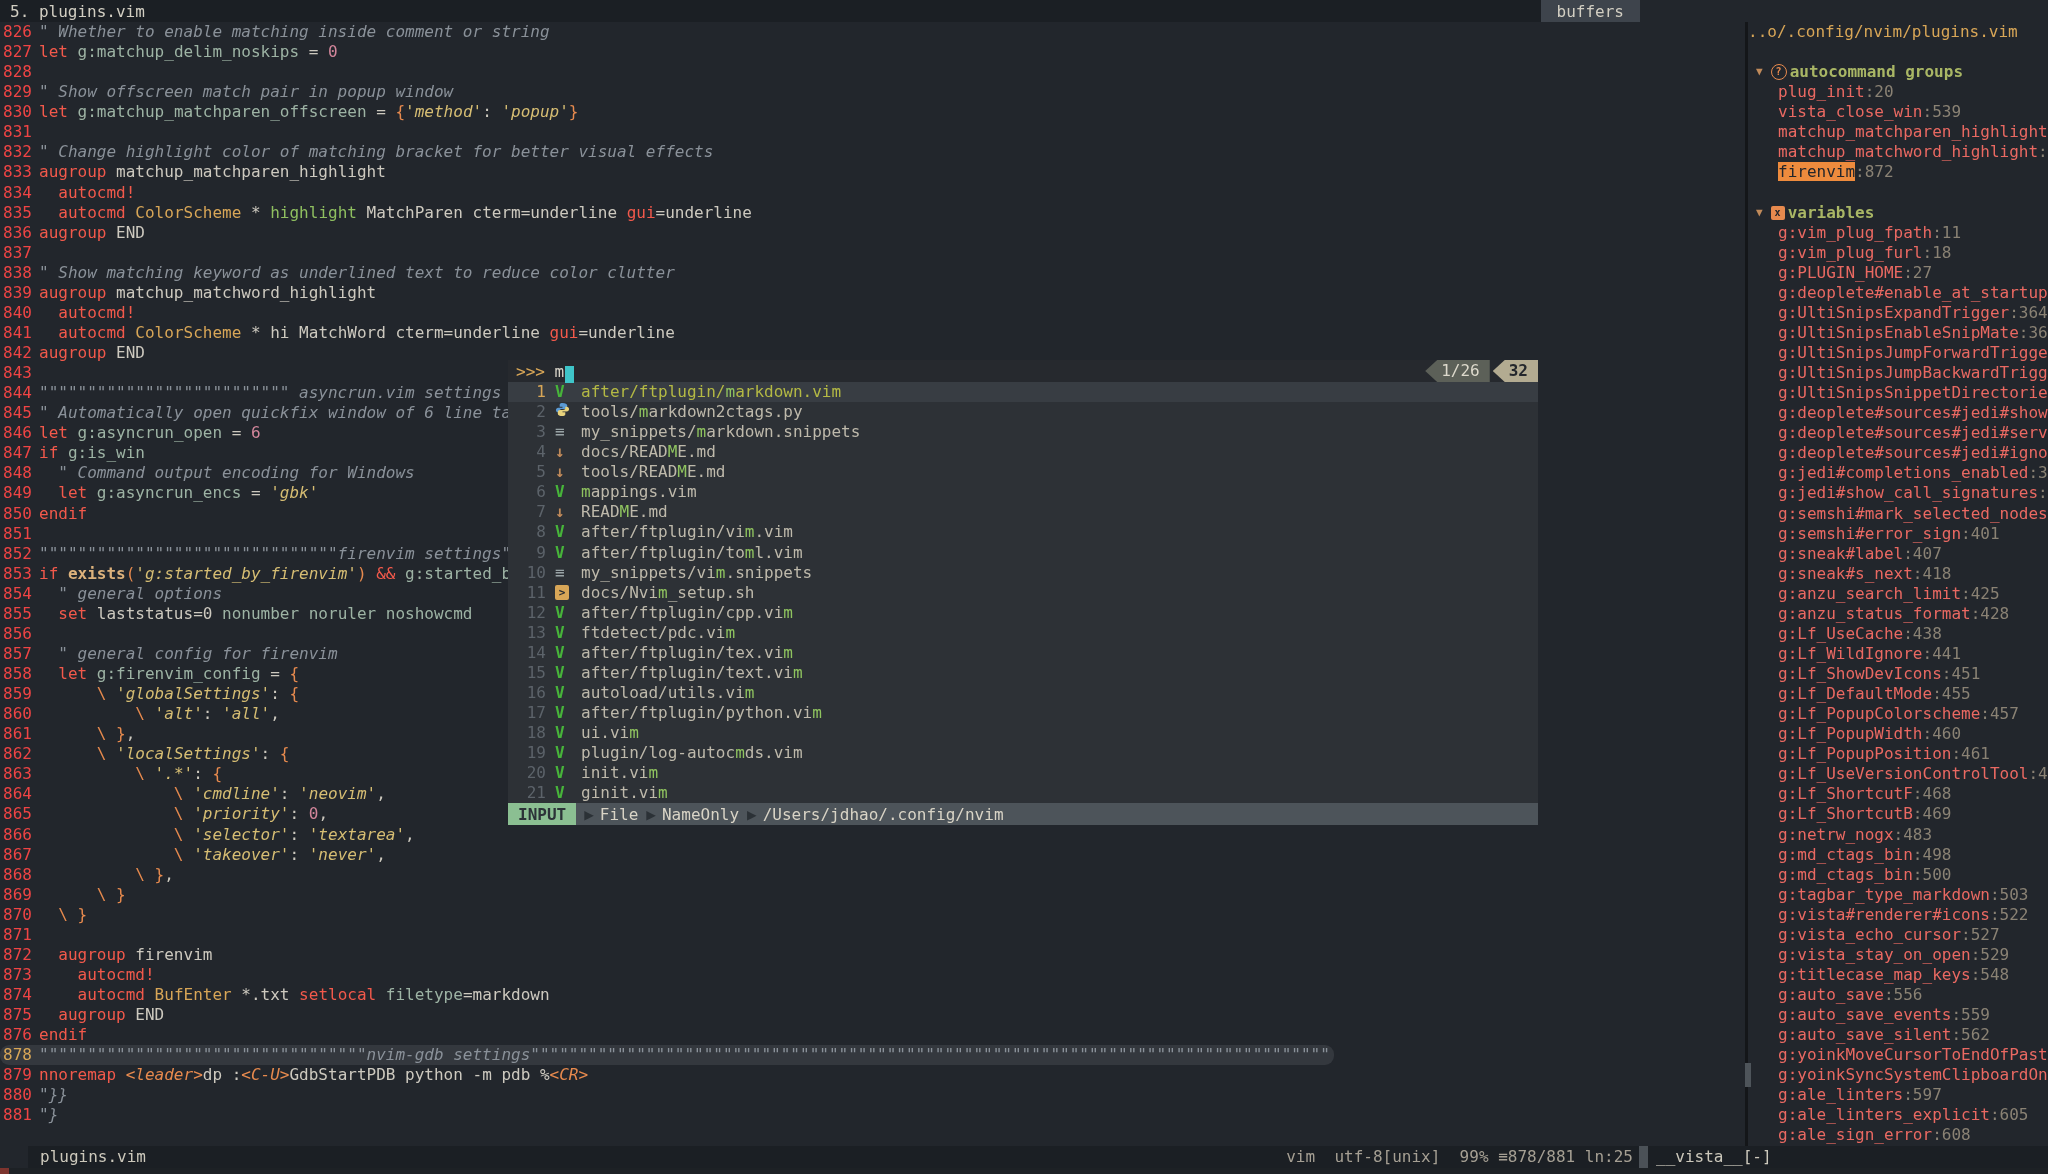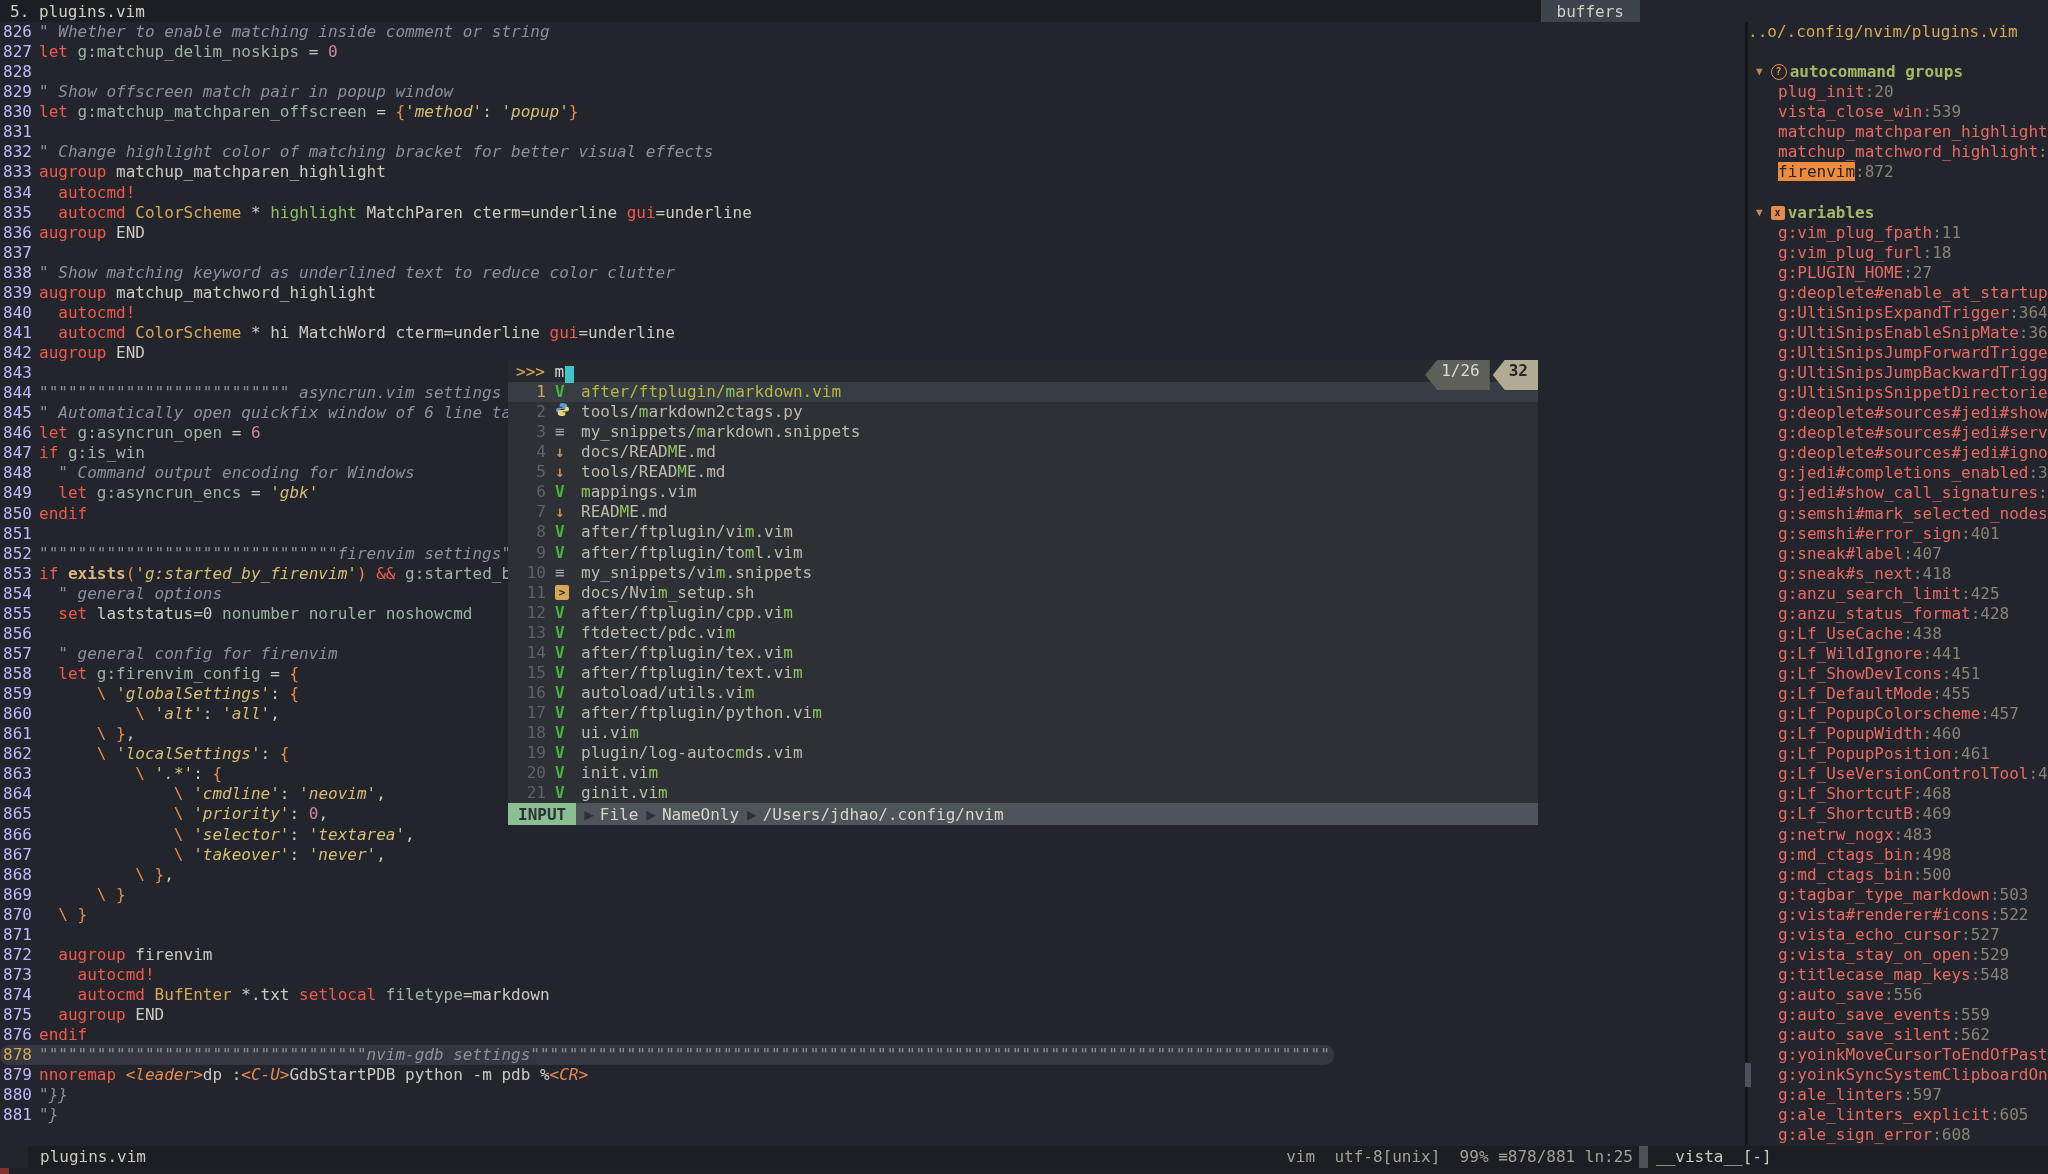--- a/index.html
+++ b/index.html
@@ -8,21 +8,21 @@
   
   #tabline{position:absolute;left:0;top:0;width:1640px;height:22px;background:#1b1f24;
            display:flex;align-items:center;white-space:pre;}
   #tabline .tab-left{padding-left:10px;color:#d2cec2;}
   #tabline .tab-right{margin-left:auto;height:22px;display:flex;align-items:center;
            background:#3e444c;color:#d2cec2;padding:0 16px;}
   
   #editor-lines{position:absolute;left:0;top:22px;width:1745px;height:1124px;overflow:hidden;}
   .line{height:20.07px;line-height:20.07px;display:flex;white-space:pre;}
   .line.cur{background:#34383e;width:max-content;padding-right:4px;border-radius:9px;}
-  .ln{display:inline-block;width:32px;min-width:32px;text-align:right;margin-right:7px;color:#c4b5fd;}
+  .ln{display:inline-block;width:32px;min-width:32px;text-align:right;margin-right:7px;color:#ef4444;}
   .line.cur .ln{color:#d8a657;}
   .tk-c{color:#8a9199;font-style:italic;}
   .tk-k{color:#f2594b;}
   .tk-v{color:#9db3a4;}
   .tk-s{color:#d6bd73;font-style:italic;}
   .tk-m{color:#d3869b;}
   .tk-f{color:#8fbf60;}
   .tk-t{color:#d8a657;}
   .tk-o{color:#e78a4e;}
   .tk-ok{color:#e78a4e;font-style:italic;}
@@ -31,21 +31,21 @@
   
   #vsep{position:absolute;left:1745px;top:22px;width:3px;height:1146px;background:#141619;}
   #sb-scroll{position:absolute;left:1745px;top:1063px;width:6px;height:24px;background:#4e545a;}
   
   #popup{position:absolute;left:508px;top:360px;width:1030px;background:#2d3136;z-index:6;}
   .phead{height:22px;background:#26292e;display:flex;align-items:center;white-space:pre;padding-left:8px;}
   .prompt{color:#d8a657;}
   .pquery{color:#d6d2c7;}
   .pcursor{display:inline-block;width:9px;height:17px;background:#3fc5c9;margin-left:1px;transform:translateY(3px);}
   .pbadges{margin-left:auto;display:flex;height:22px;}
-  .badge{height:30px;line-height:22px;padding:0 10px 0 16px;
+  .badge{height:22px;line-height:22px;padding:0 10px 0 16px;
          clip-path:polygon(0 50%,12px 0,100% 0,100% 100%,12px 100%);}
   .badge.count{background:#5c6058;color:#ddd9cc;margin-right:3px;}
   .badge.total{background:#b3ab91;color:#24272c;font-weight:bold;}
   .plist{overflow:hidden;}
   .prow{height:20.07px;line-height:20.07px;display:flex;align-items:center;white-space:pre;}
   .prow.sel{background:#383d43;}
   .pnum{display:inline-block;width:38px;min-width:38px;text-align:right;color:#5c636a;margin-right:9px;}
   .prow.sel .pnum{color:#d8a657;}
   .picon{display:inline-flex;width:26px;min-width:26px;justify-content:flex-start;align-items:center;}
   .ptext{color:#beb9ab;}

